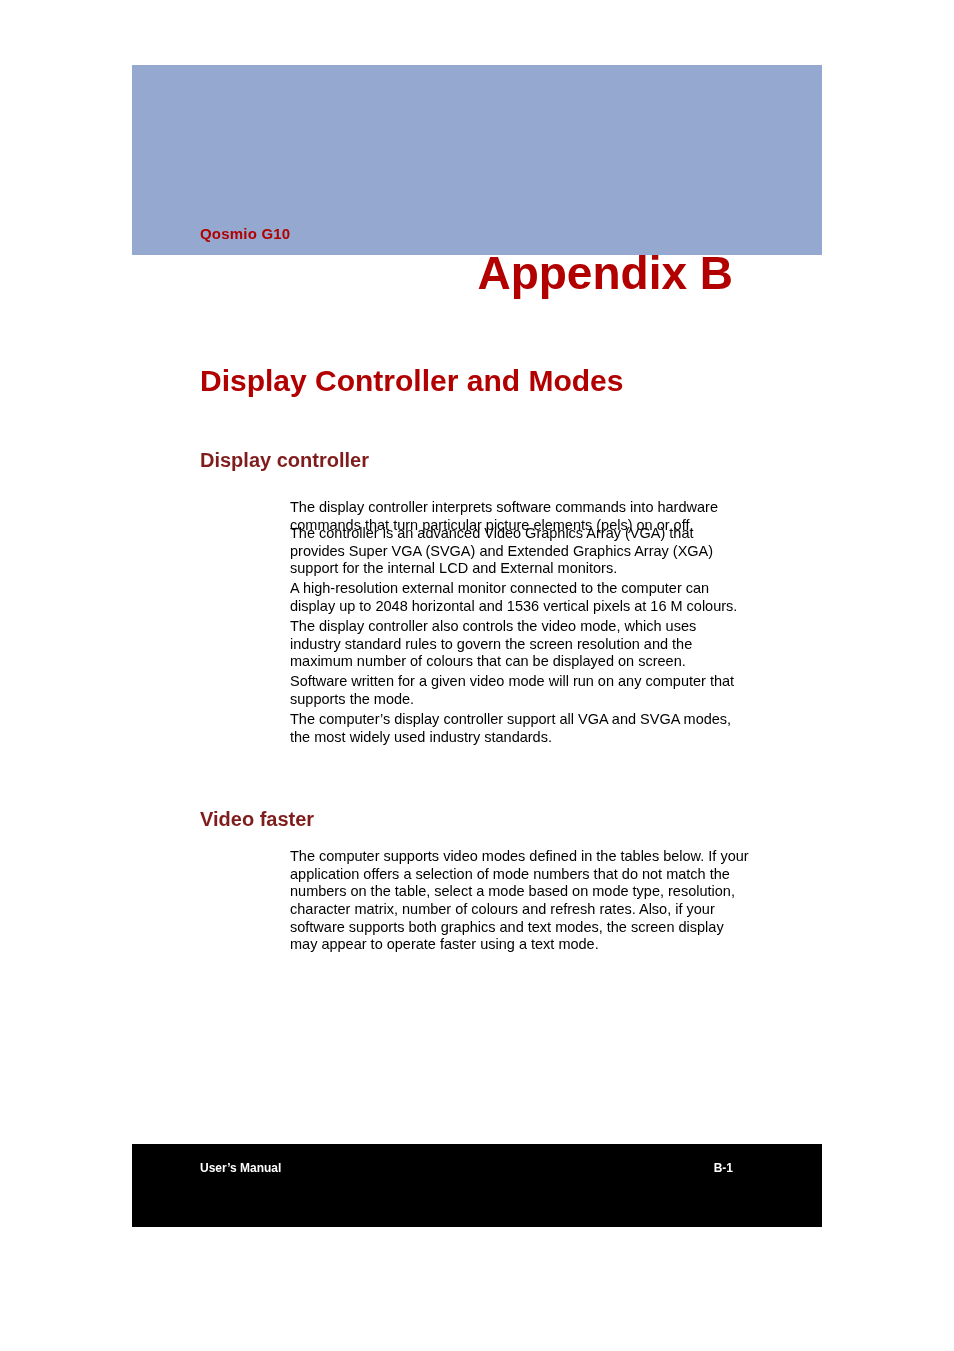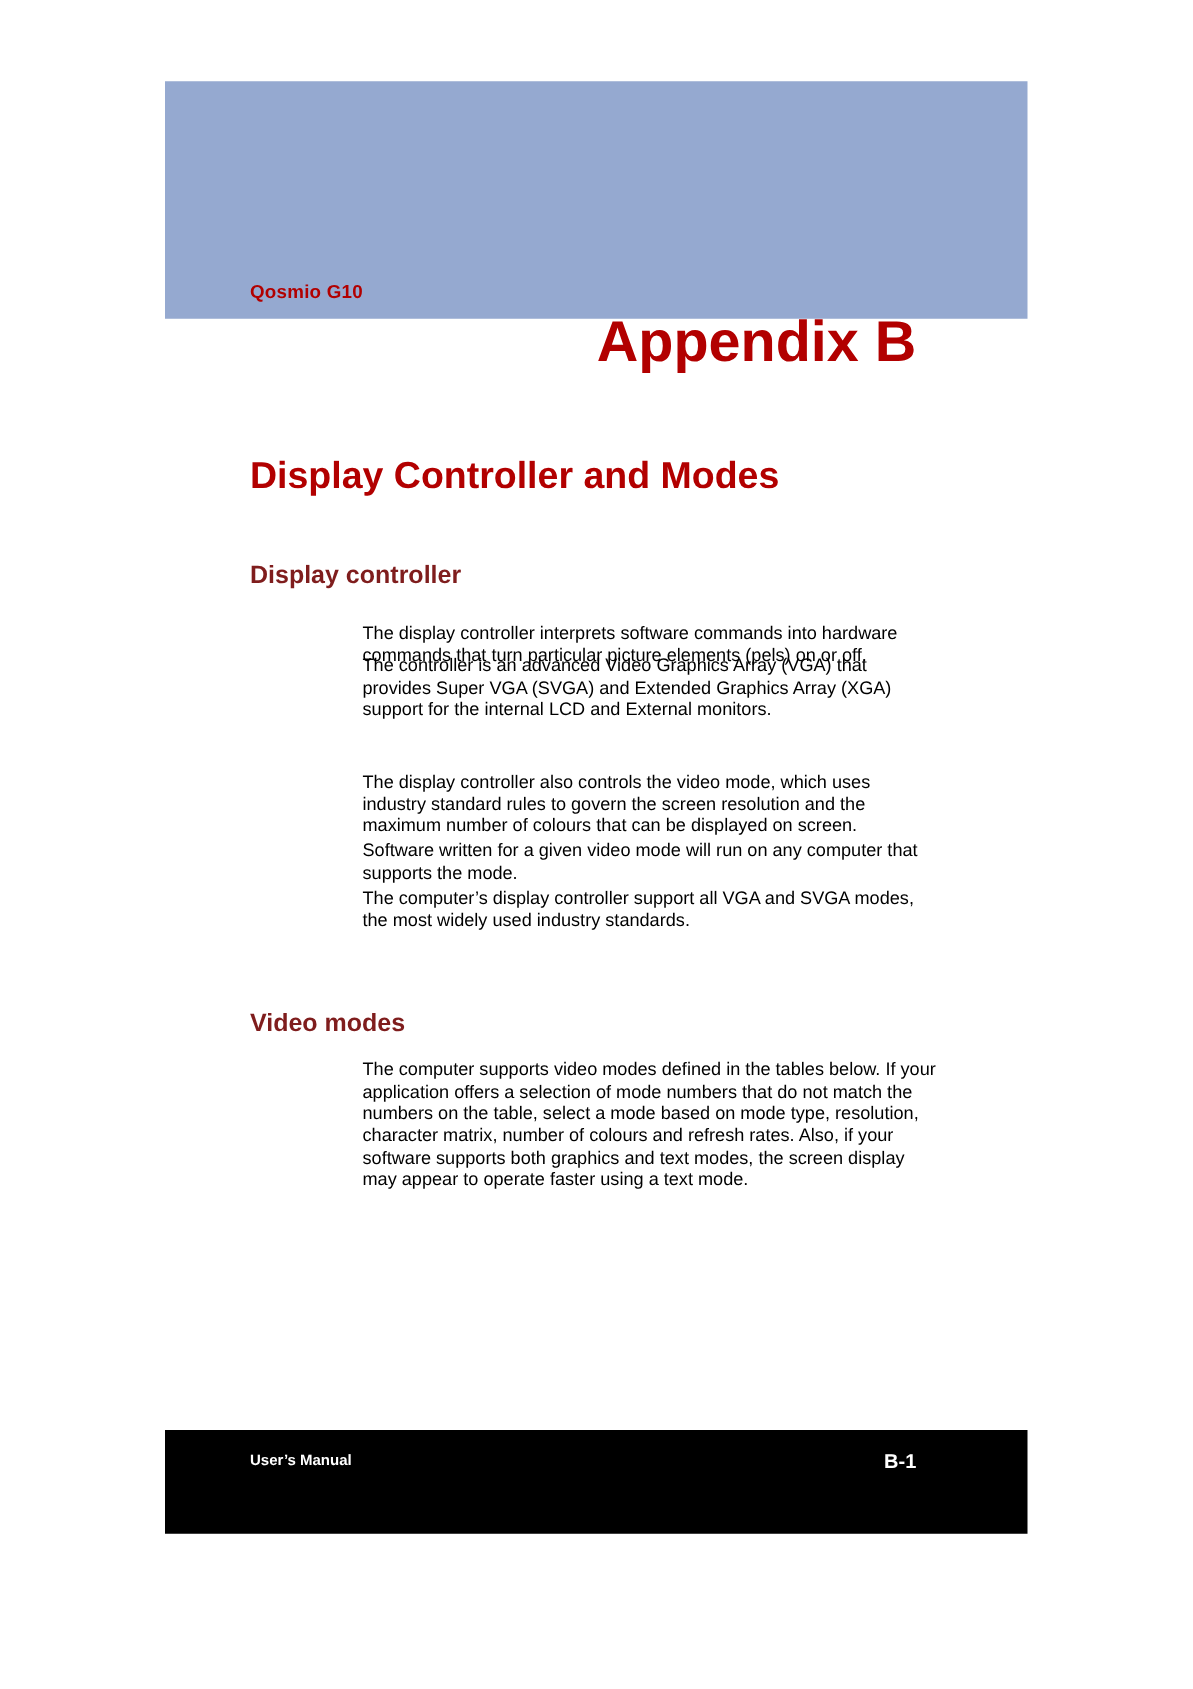--- a/index.html
+++ b/index.html
@@ -88,46 +88,47 @@
     font-weight: bold;
     font-size: 12px;
     color: #fff;
   }
   .footer-right {
     position: absolute;
     right: 200px;
     top: 1161px;
     font-family: Arial, Helvetica, sans-serif;
     font-weight: bold;
-    font-size: 16px;
+    font-size: 12px;
     color: #fff;
   }
 </style>
 </head>
 <body>
 
 <div class="page">
 
   <div class="top-band"></div>
 
   <div class="product-label">Qosmio G10</div>
 
   <div class="appendix-title">Appendix B</div>
 
   <div class="main-heading">Display Controller and Modes</div>
 
   <div class="subheading sub-display">Display controller</div>
 
   <div class="body-text p1">The display controller interprets software commands into hardware commands that turn particular picture elements (pels) on or off.</div>
   <div class="body-text p2">The controller is an advanced Video Graphics Array (VGA) that provides Super VGA (SVGA) and Extended Graphics Array (XGA) support for the internal LCD and External monitors.</div>
+  <div class="body-text p3">A high-resolution external monitor connected to the computer can display up to 2048 horizontal and 1536 vertical pixels at 16 M colours.</div>
   <div class="body-text p4">The display controller also controls the video mode, which uses industry standard rules to govern the screen resolution and the maximum number of colours that can be displayed on screen.</div>
   <div class="body-text p5">Software written for a given video mode will run on any computer that supports the mode.</div>
   <div class="body-text p6">The computer’s display controller support all VGA and SVGA modes, the most widely used industry standards.</div>
 
-  <div class="subheading sub-video">Video modes</div>
+  <div class="subheading sub-video">Video faster</div>
 
   <div class="body-text p7">The computer supports video modes defined in the tables below. If your application offers a selection of mode numbers that do not match the numbers on the table, select a mode based on mode type, resolution, character matrix, number of colours and refresh rates. Also, if your software supports both graphics and text modes, the screen display may appear to operate faster using a text mode.</div>
 
   <div class="bottom-band"></div>
   <div class="footer-left">User’s Manual</div>
   <div class="footer-right">B-1</div>
 
 </div>
 
 </body></html>

